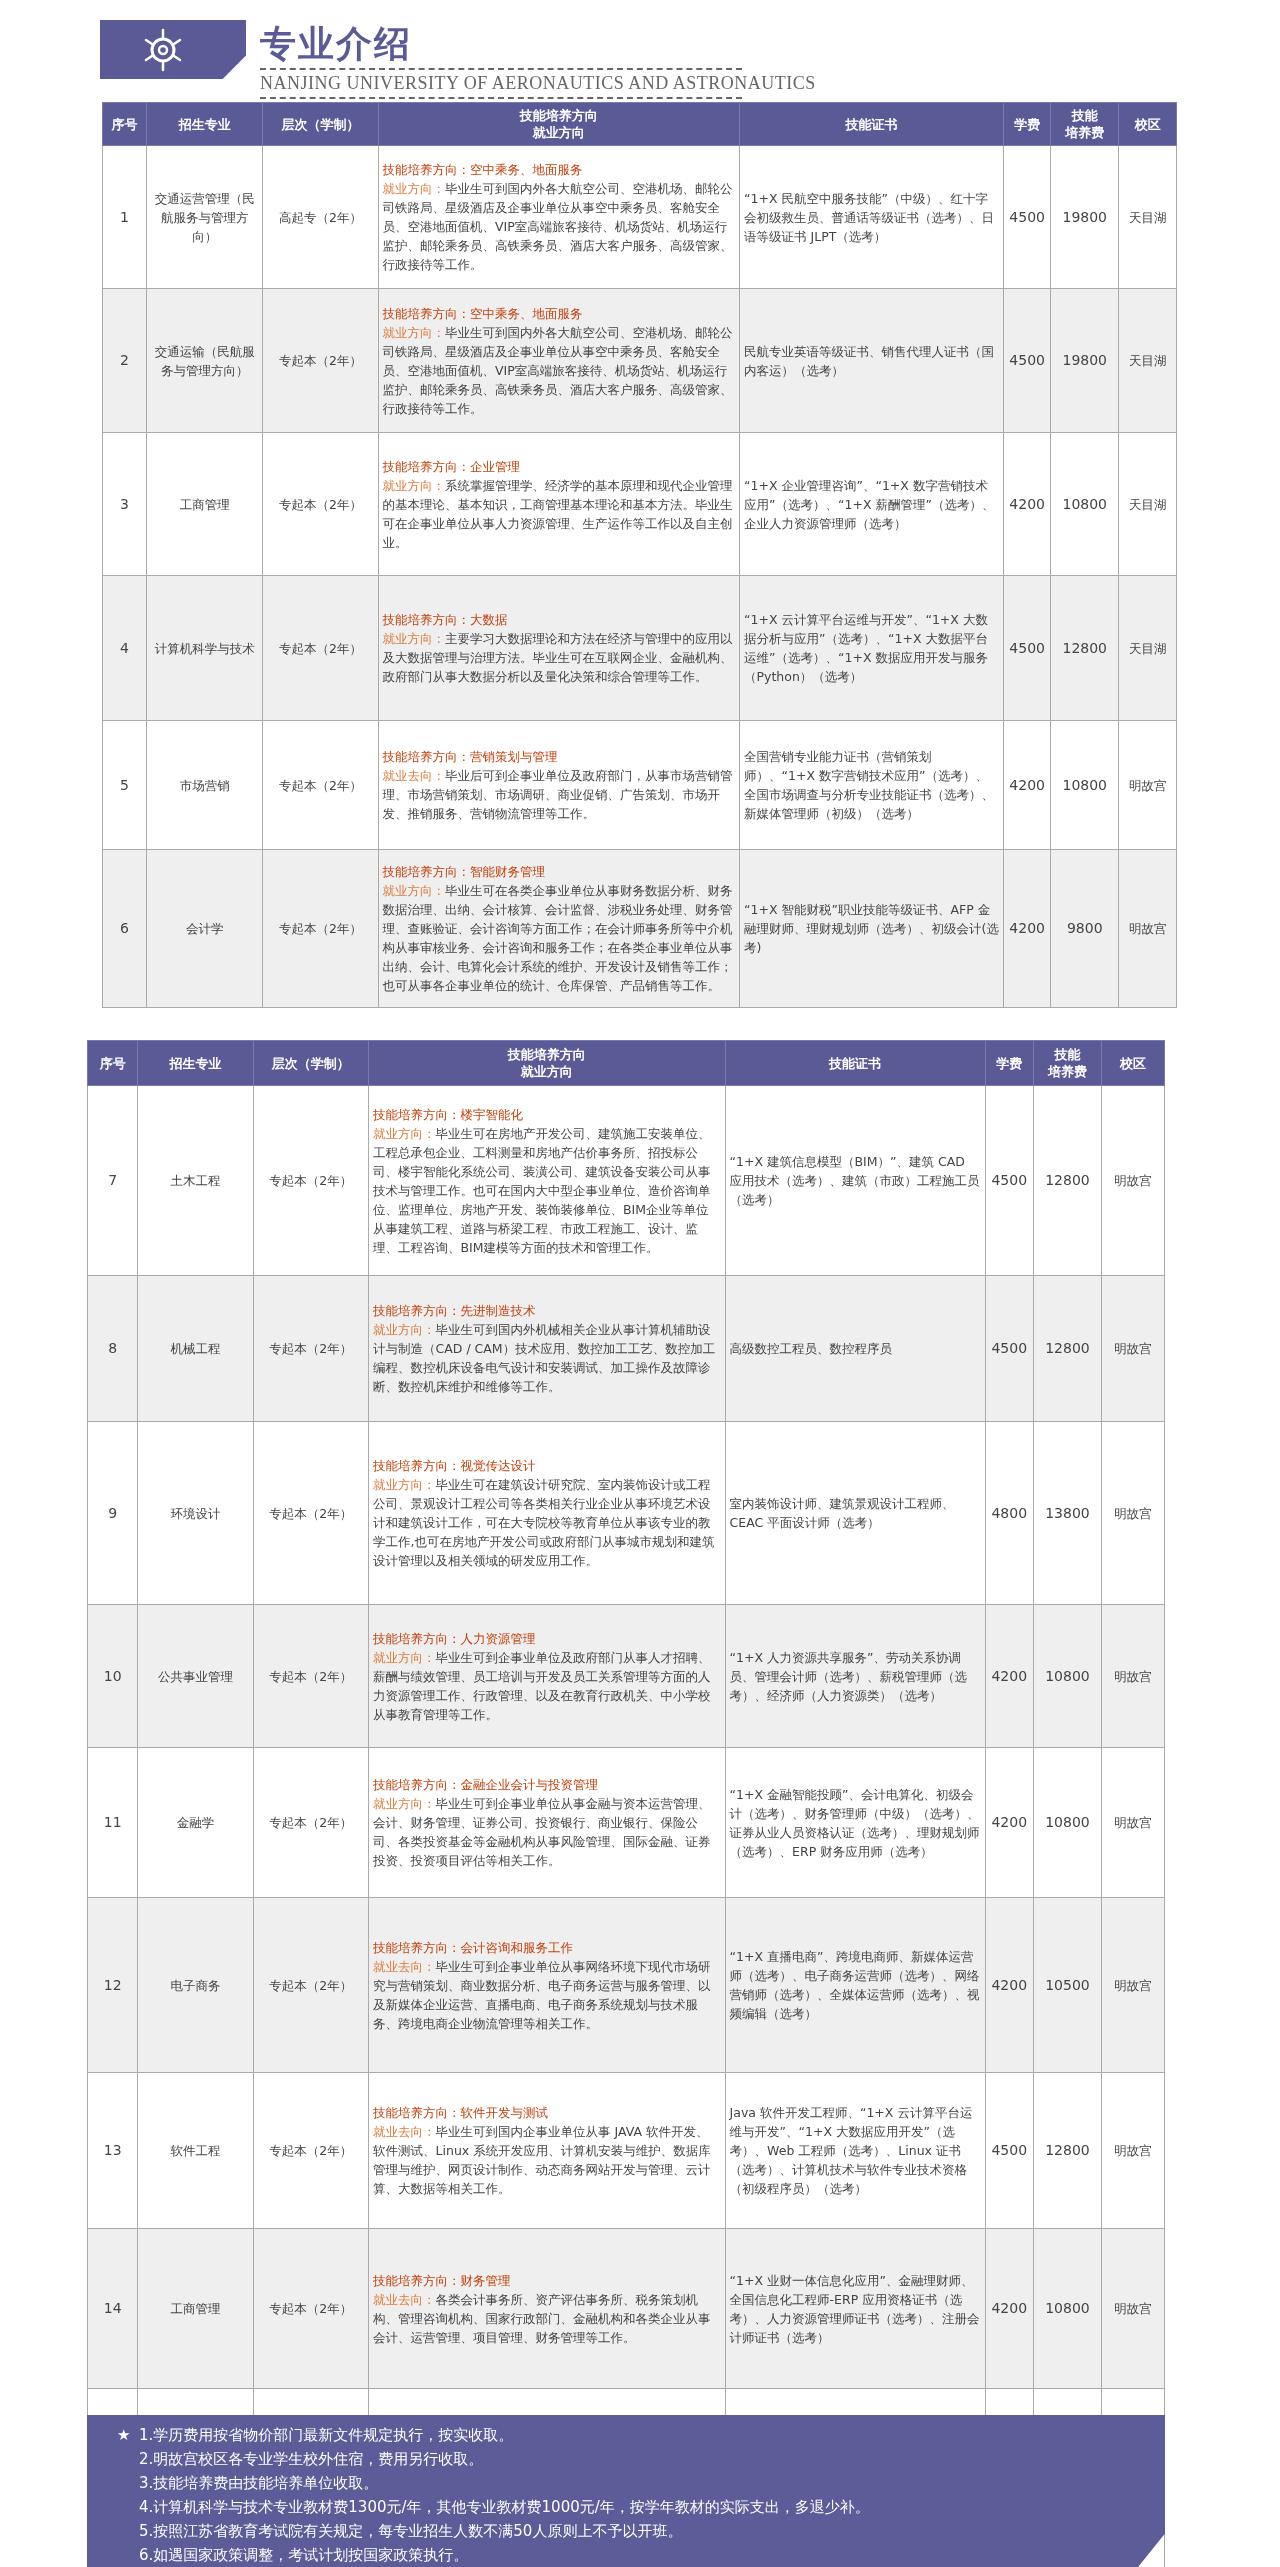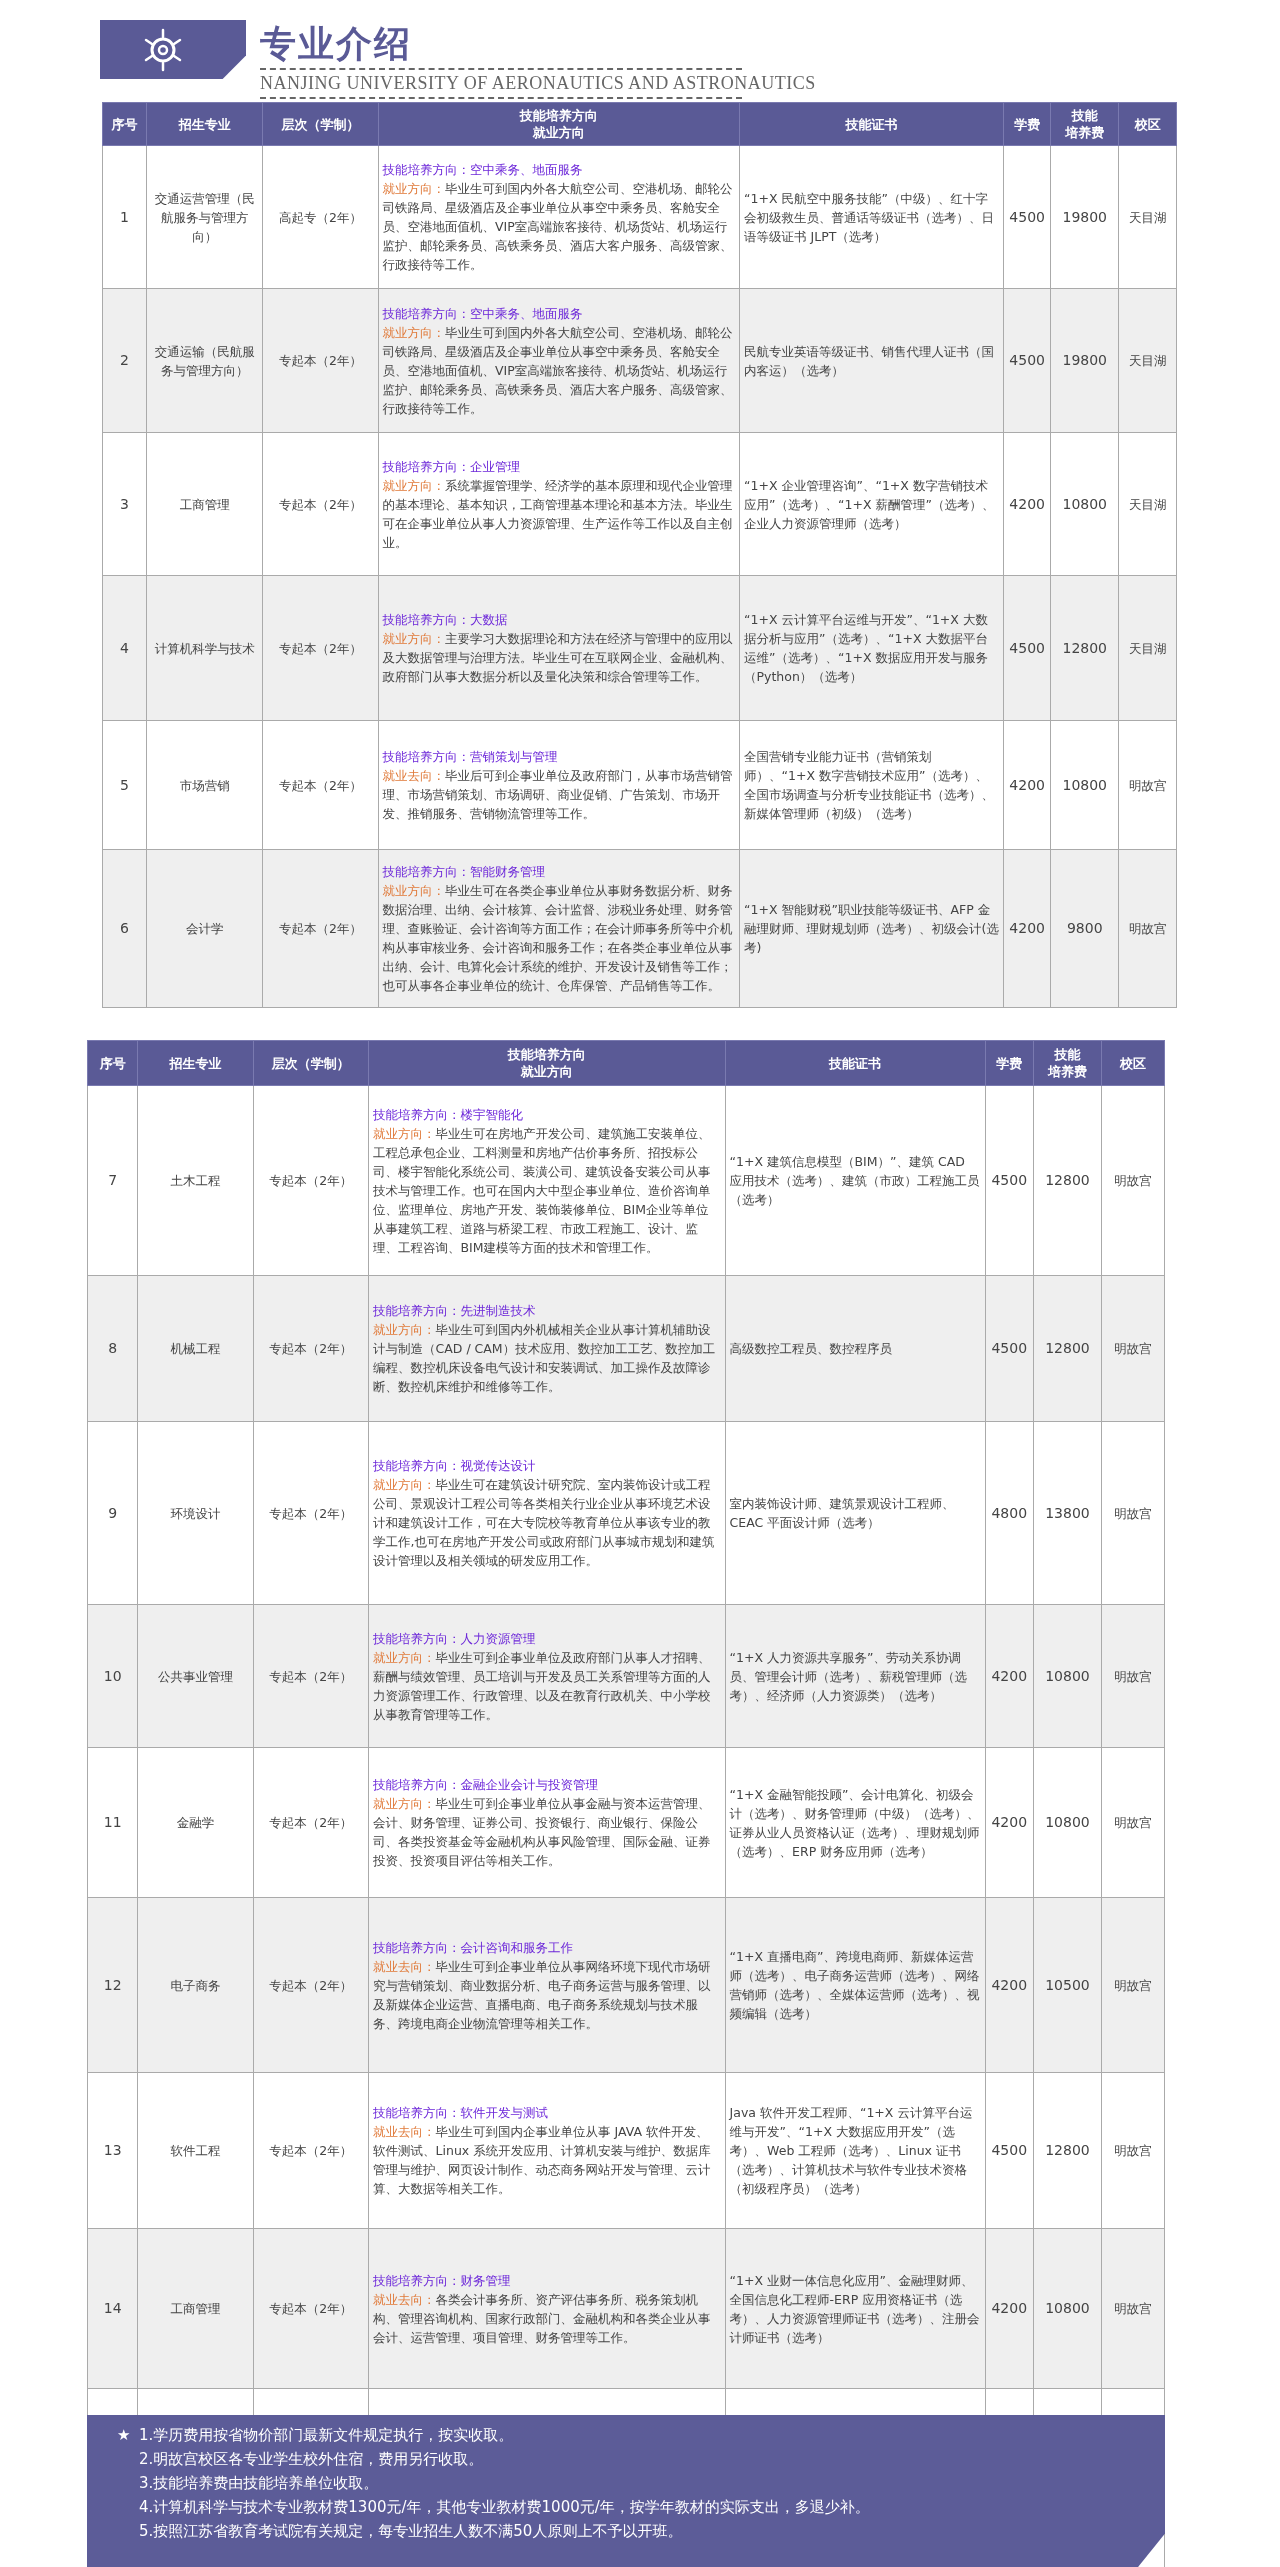--- a/index.html
+++ b/index.html
@@ -32,21 +32,21 @@
   }
   table.majors th {
     background: #5a5a96; color: #fff; font-weight: bold; font-size: 13px;
     border: 1px solid #7a7ab0; line-height: 17px; padding: 4px 2px;
   }
   table.majors td {
     border: 1px solid #aaa; text-align: center; vertical-align: middle; padding: 4px 4px;
   }
   table.majors td.desc, table.majors td.cert { text-align: left; }
   table.majors tr.alt td { background: #efefef; }
-  .lbl-skill { color: #6d28d9; }
+  .lbl-skill { color: #c2410c; }
   .lbl-job { color: #e07a3a; }
   .num { font-size: 14px; }
   #t1 { left: 102px; top: 102px; width: 1075px; }
   #t2 { left: 87px; top: 1040px; width: 1078px; }
   .notes {
     position: absolute; left: 87px; top: 2415px; width: 1078px; height: 152px;
     background: #5c5c98; color: #fff; padding: 8px 0 0 30px;
     clip-path: polygon(0 0, 100% 0, 100% 78%, 97.5% 100%, 0 100%);
     font-size: 15px; line-height: 24px;
   }
@@ -280,14 +280,15 @@
 </table>
 
 <div class="notes">
   <span class="star">★</span>
   <ul>
     <li>1.学历费用按省物价部门最新文件规定执行，按实收取。</li>
     <li>2.明故宫校区各专业学生校外住宿，费用另行收取。</li>
     <li>3.技能培养费由技能培养单位收取。</li>
     <li>4.计算机科学与技术专业教材费1300元/年，其他专业教材费1000元/年，按学年教材的实际支出，多退少补。</li>
     <li>5.按照江苏省教育考试院有关规定，每专业招生人数不满50人原则上不予以开班。</li>
+    <li>6.如遇国家政策调整，考试计划按国家政策执行。</li>
   </ul>
 </div>
 
 </body></html>

